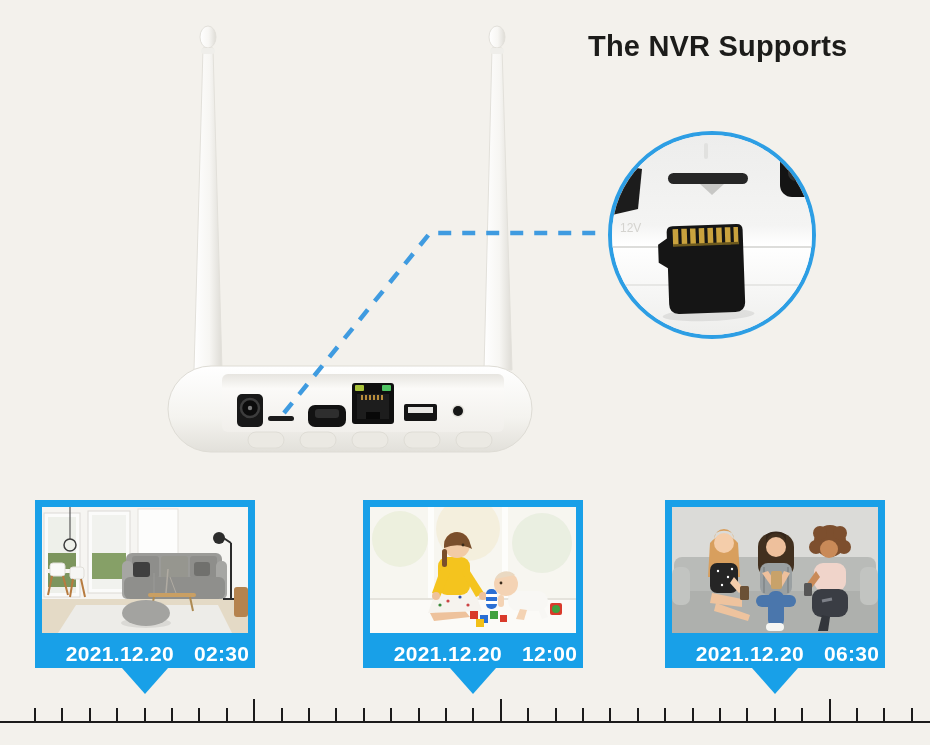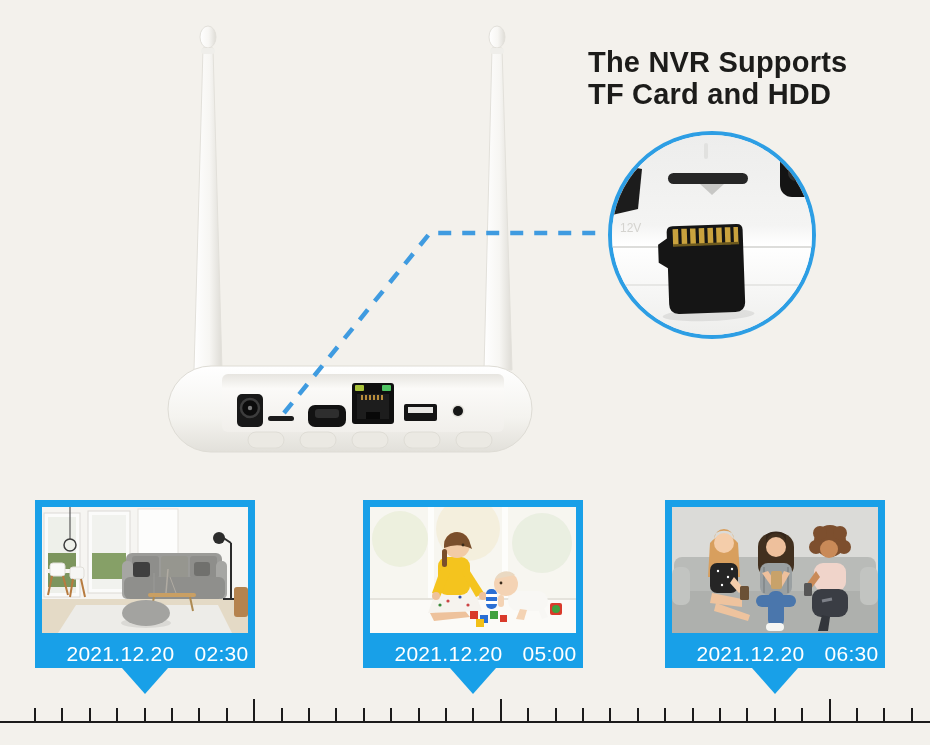--- a/index.html
+++ b/index.html
@@ -7,21 +7,20 @@
     width:930px;height:745px;position:relative;overflow:hidden;
     background:#f3f1ec;
     font-family:"Liberation Sans", sans-serif;
     -webkit-font-smoothing:antialiased;
   }
   
   .title{
     position:absolute;left:588px;top:30px;
     font-size:29px;line-height:32px;font-weight:700;color:#1c1c1a;
     letter-spacing:.2px;
-    margin-top:16px;
   }
   
   .device-svg{position:absolute;left:160px;top:18px;}
   
   .callout-svg{position:absolute;left:0;top:0;pointer-events:none;}
   
   .inset{
     position:absolute;left:608px;top:131px;width:208px;height:208px;
     border-radius:50%;border:4px solid #2d9ee4;overflow:hidden;
     background:#f5f5f4;box-sizing:border-box;
@@ -30,40 +29,39 @@
   
   .thumb{position:absolute;top:500px;width:220px;}
   .thumb .photo{
     height:140px;box-sizing:border-box;border:7px solid #18a0e8;
     background:#fff;overflow:hidden;
   }
   .thumb .photo svg{display:block;width:206px;height:126px;}
   .thumb .bar{
     height:28px;background:#18a0e8;color:#fff;
     display:flex;align-items:center;justify-content:center;gap:20px;
-    font-size:21px;font-weight:400;letter-spacing:.3px;padding-left:25px;
+    font-size:21px;font-weight:700;letter-spacing:.3px;padding-left:25px;
   }
   .thumb .arrow{
     width:0;height:0;margin:0 auto;
     border-left:23px solid transparent;border-right:23px solid transparent;
     border-top:26px solid #18a0e8;
   }
   .thumb1{left:35px;} .thumb2{left:363px;} .thumb3{left:665px;}
   
   .timeline-base{
     position:absolute;left:0;top:721px;width:930px;height:2px;background:#1b1b1b;
   }
   .tick{position:absolute;width:2px;background:#1b1b1b;}
 </style>
 </head>
 <body>
 
 <div class="title">
   <div>The NVR Supports</div>
-  <div>TF Card and HDD</div>
 </div>
 
 <svg class="device-svg" width="385" height="447" viewBox="0 0 385 447">
   <defs>
     <linearGradient id="antG" x1="0" y1="0" x2="1" y2="0">
       <stop offset="0" stop-color="#ffffff"></stop>
         <stop offset="0.55" stop-color="#f7f6f3"></stop>
         <stop offset="1" stop-color="#dedcd6"></stop>
     </linearGradient>
     <linearGradient id="bodyG" x1="0" y1="0" x2="0" y2="1">
@@ -317,21 +315,21 @@
         <path d="M125,72 a12,12 0 0 1 20,-4 z" fill="#ead9c2"></path>
         <circle cx="131" cy="76" r="1.4" fill="#3a2a1a"></circle>
         <rect x="128" y="88" width="6" height="12" rx="3" fill="#f4d3b4"></rect>
       </g>
       <rect x="180" y="96" width="12" height="12" rx="2" fill="#d93a2b"></rect>
       <circle cx="186" cy="102" r="4" fill="#3fa13f"></circle>
     </svg>
   </div>
   <div class="bar">
     <span>2021.12.20</span>
-    <span>05:00</span>
+    <span>12:00</span>
   </div>
   <div class="arrow"></div>
 </div>
 
 <div class="thumb thumb3">
   <div class="photo">
     <svg viewBox="0 0 206 126" preserveAspectRatio="none">
       <rect width="206" height="126" fill="#dbdbd8"></rect>
 
       <g>

